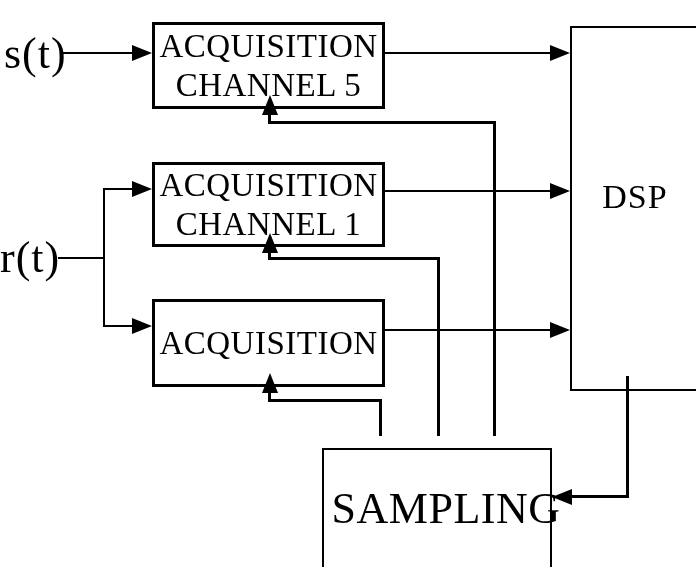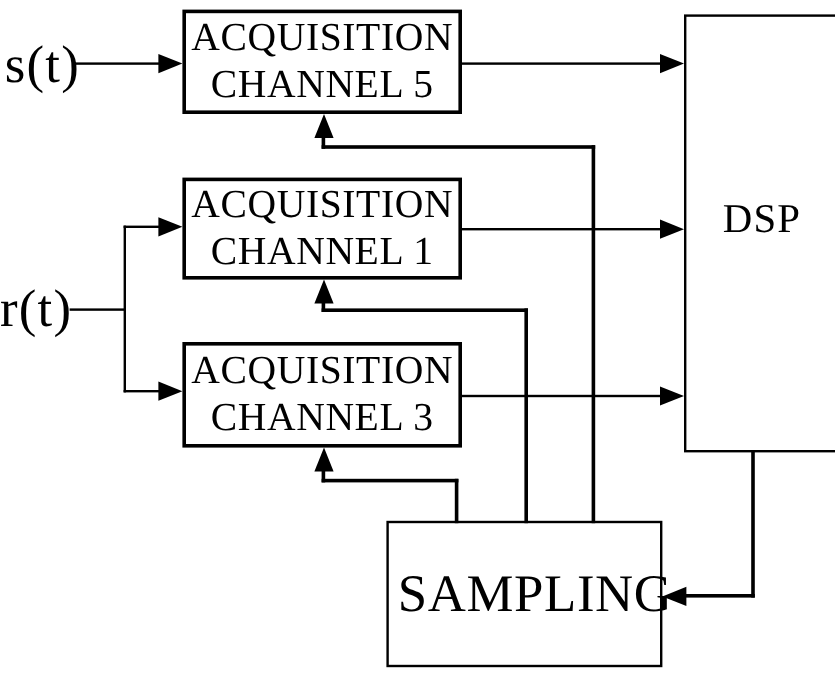--- a/index.html
+++ b/index.html
@@ -16,20 +16,21 @@
     position: absolute;
     box-sizing: border-box;
     border: 3px solid #000000;
     background: #ffffff;
     display: flex;
     flex-direction: column;
     align-items: center;
     justify-content: center;
     text-align: center;
     white-space: nowrap;
+    margin-top: 14px;
   }
   .block .bline { letter-spacing: 0.5px; }
   
   #ch1 { left: 152px; top: 8px;   width: 233px; height: 87px; font-size: 33px; line-height: 39px; }
   #ch2 { left: 152px; top: 148px; width: 233px; height: 85px; font-size: 33px; line-height: 39px; }
   #ch3 { left: 152px; top: 285px; width: 233px; height: 88px; font-size: 33px; line-height: 39px; }
   
   #dsp { left: 570px; top: 12px; width: 130px; height: 365px; font-size: 34px; border-width: 2px; }
   #dsp .bline { transform: translateY(-12px); letter-spacing: 1px; }
   
@@ -64,21 +65,20 @@
     <div class="bline">CHANNEL 5</div>
   </div>
 
   <div class="block" id="ch2">
     <div class="bline">ACQUISITION</div>
     <div class="bline">CHANNEL 1</div>
   </div>
 
   <div class="block" id="ch3">
     <div class="bline">ACQUISITION</div>
-    <div class="bline">CHANNEL 3</div>
   </div>
 
   <div class="block" id="dsp">
     <div class="bline">DSP</div>
   </div>
 
   <div class="block" id="gen">
     <div class="bline">SAMPLING</div>
   </div>
 

